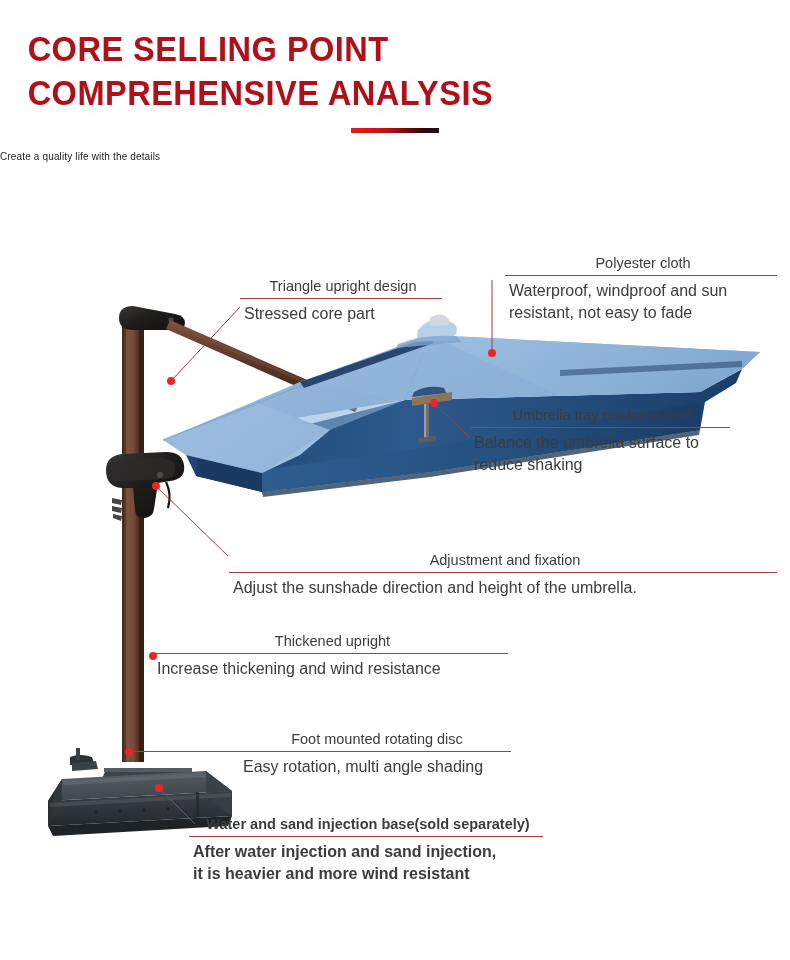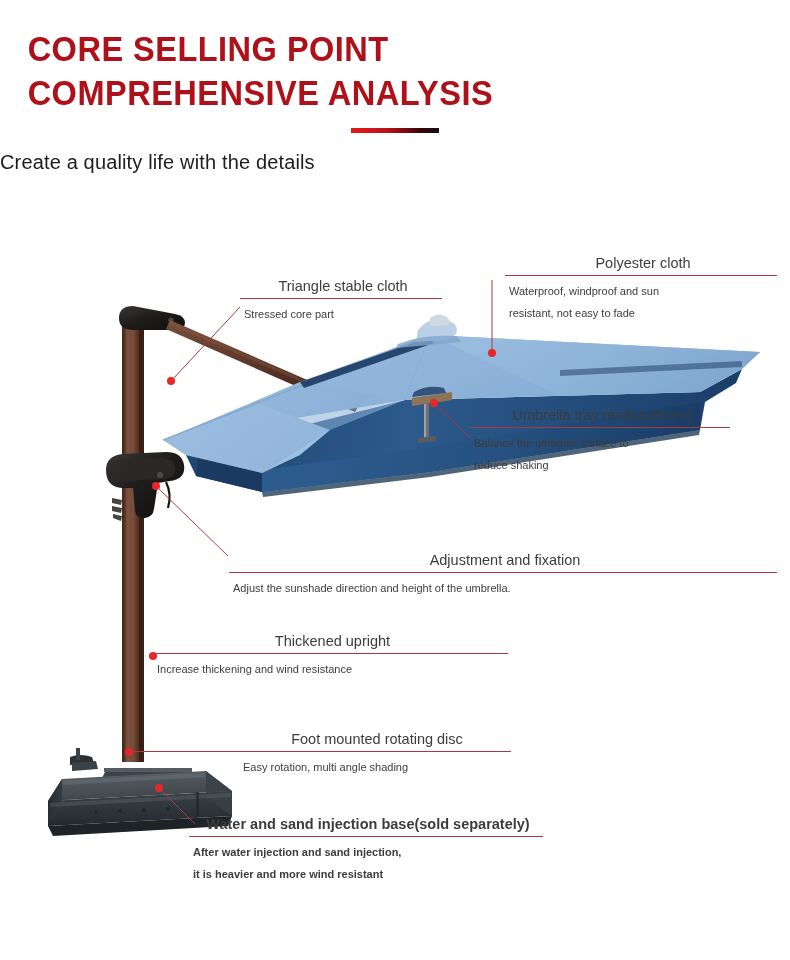--- a/index.html
+++ b/index.html
@@ -25,42 +25,42 @@
     transform-origin:center;
     white-space:nowrap;
   }
   .title-wrap{padding-top:27px;}
   .divider{
     width:88px;height:5px;margin:13px auto 0 auto;
     background:linear-gradient(90deg,#E21b1b 0%,#C01018 40%,#3a0608 80%,#111111 100%);
   }
   .subtitle{
     margin-top:18px;
-    font-size:20px;
+    font-size:10px;
     color:#1d1d1d;
     letter-spacing:0.15px;
   }
 
   
   .anno{position:absolute;}
   .anno .head{
     font-size:14.5px;
     color:#3c3c3c;
     white-space:nowrap;
     line-height:18px;
     padding-left:4px;
     text-align:center;
   }
   .anno .rule{
     height:1px;
     background:#A83A42;
     margin-top:3px;
   }
   .anno .desc{
-    font-size:11px;
+    font-size:16px;
     color:#3c3c3c;
     line-height:22px;
     padding-left:4px;
     padding-top:4px;
     white-space:pre-line;
   }
 
   
   #leaders{position:absolute;left:0;top:0;width:790px;height:960px;pointer-events:none;}
 
@@ -252,21 +252,21 @@
 
     <circle cx="153" cy="656" r="4" fill="#E8262B"></circle>
 
     <circle cx="129" cy="752" r="4" fill="#E8262B"></circle>
 
     <path d="M160,789 L195,824" stroke="#A83A42" stroke-width="1" fill="none"></path>
     <circle cx="159" cy="788" r="4" fill="#E8262B"></circle>
   </svg>
 
   <div class="anno" style="left:240px;top:277px;width:202px;">
-    <div class="head">Triangle stable cloth</div>
+    <div class="head">Triangle upright design</div>
     <div class="rule"></div>
     <div class="desc">Stressed core part</div>
   </div>
 
   <div class="anno" style="left:505px;top:254px;width:272px;">
     <div class="head">Polyester cloth</div>
     <div class="rule"></div>
     <div class="desc">Waterproof, windproof and sun
 resistant, not easy to fade</div>
   </div>

